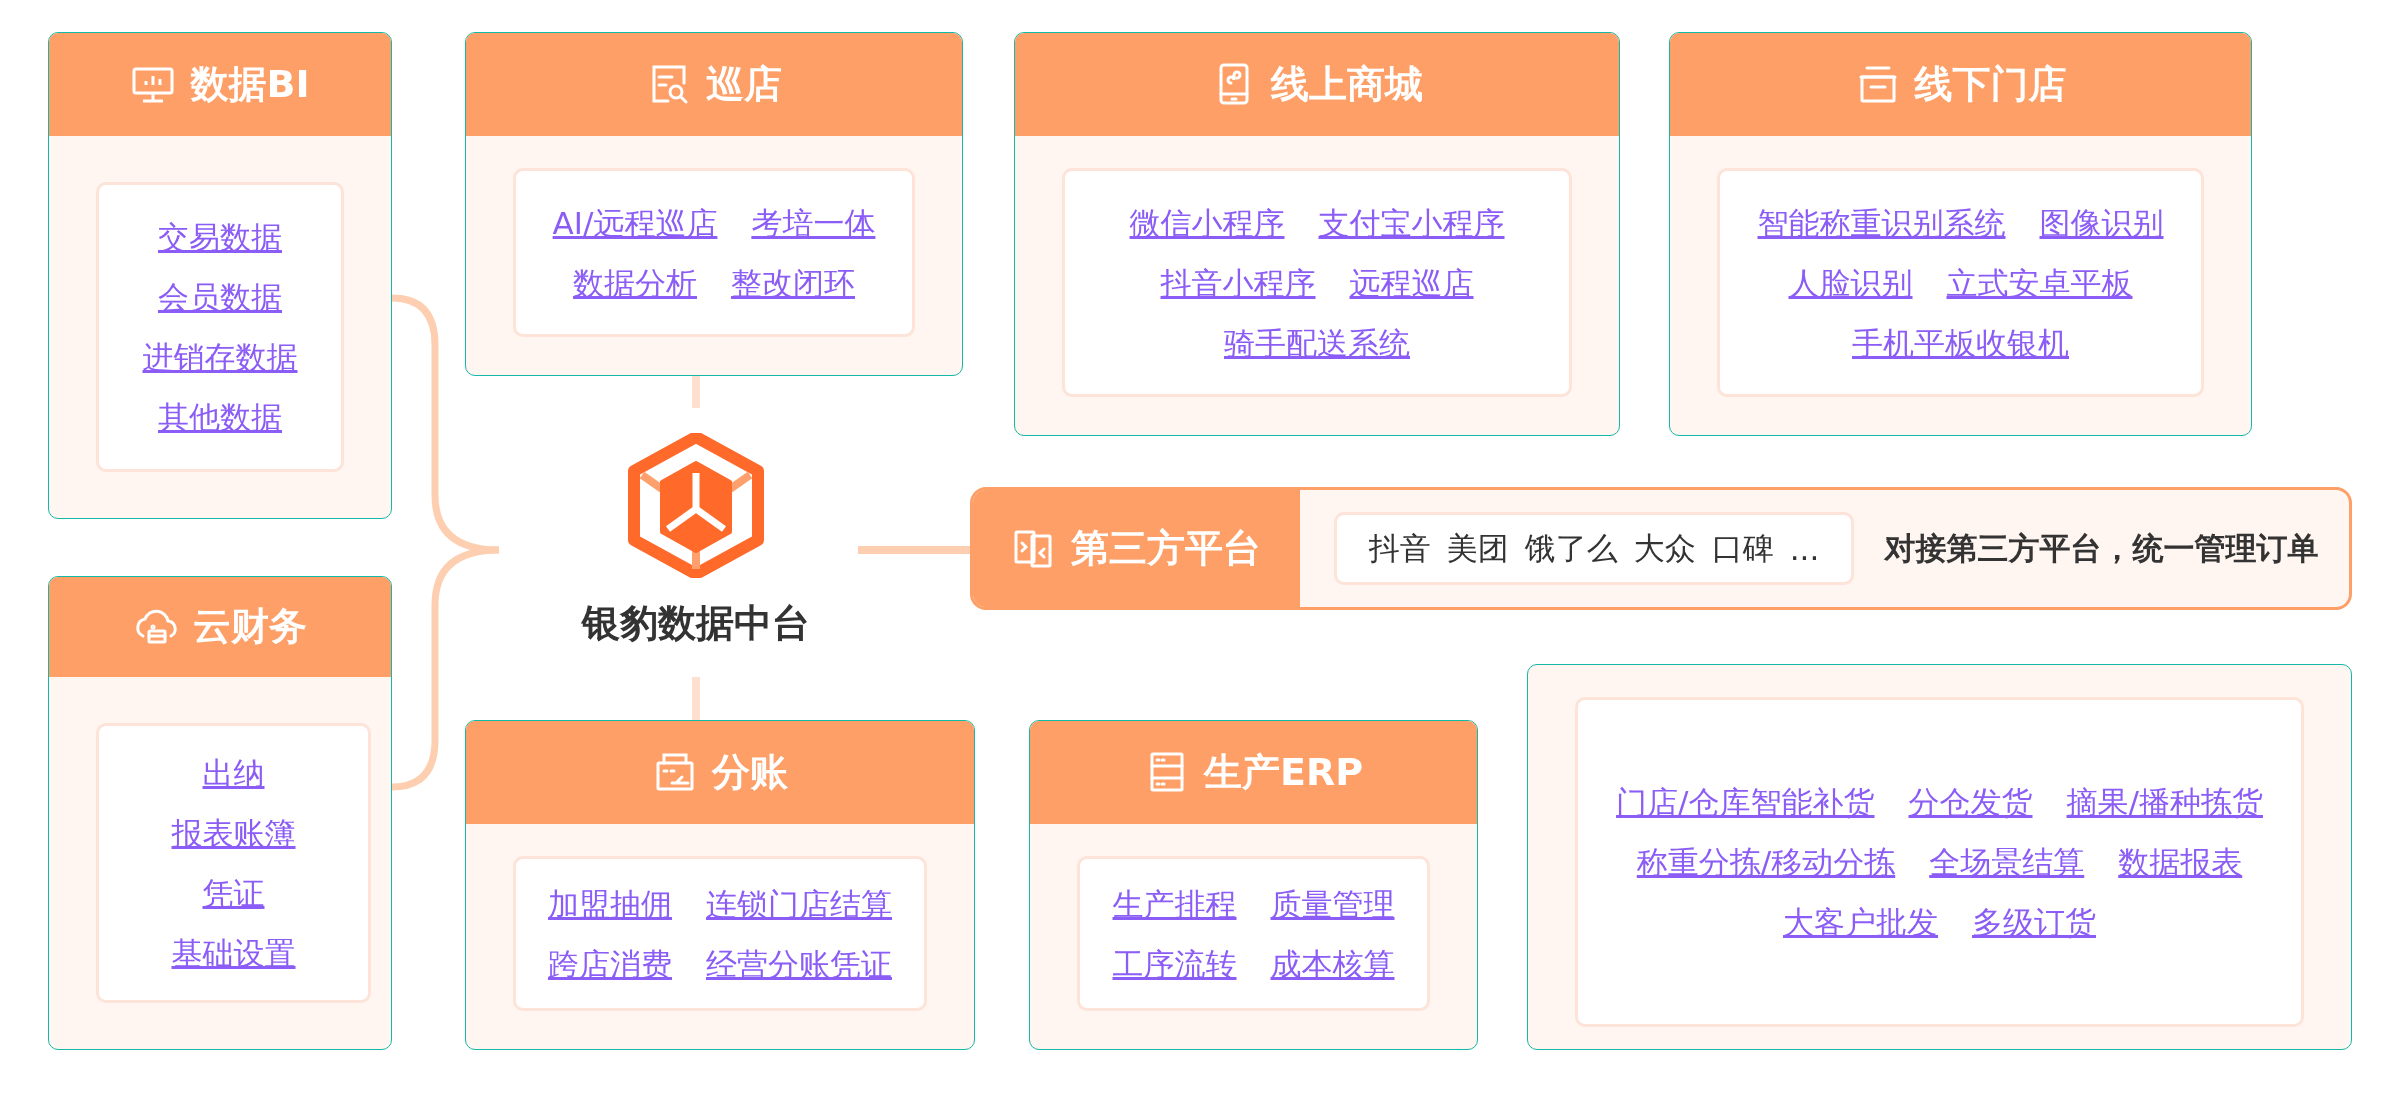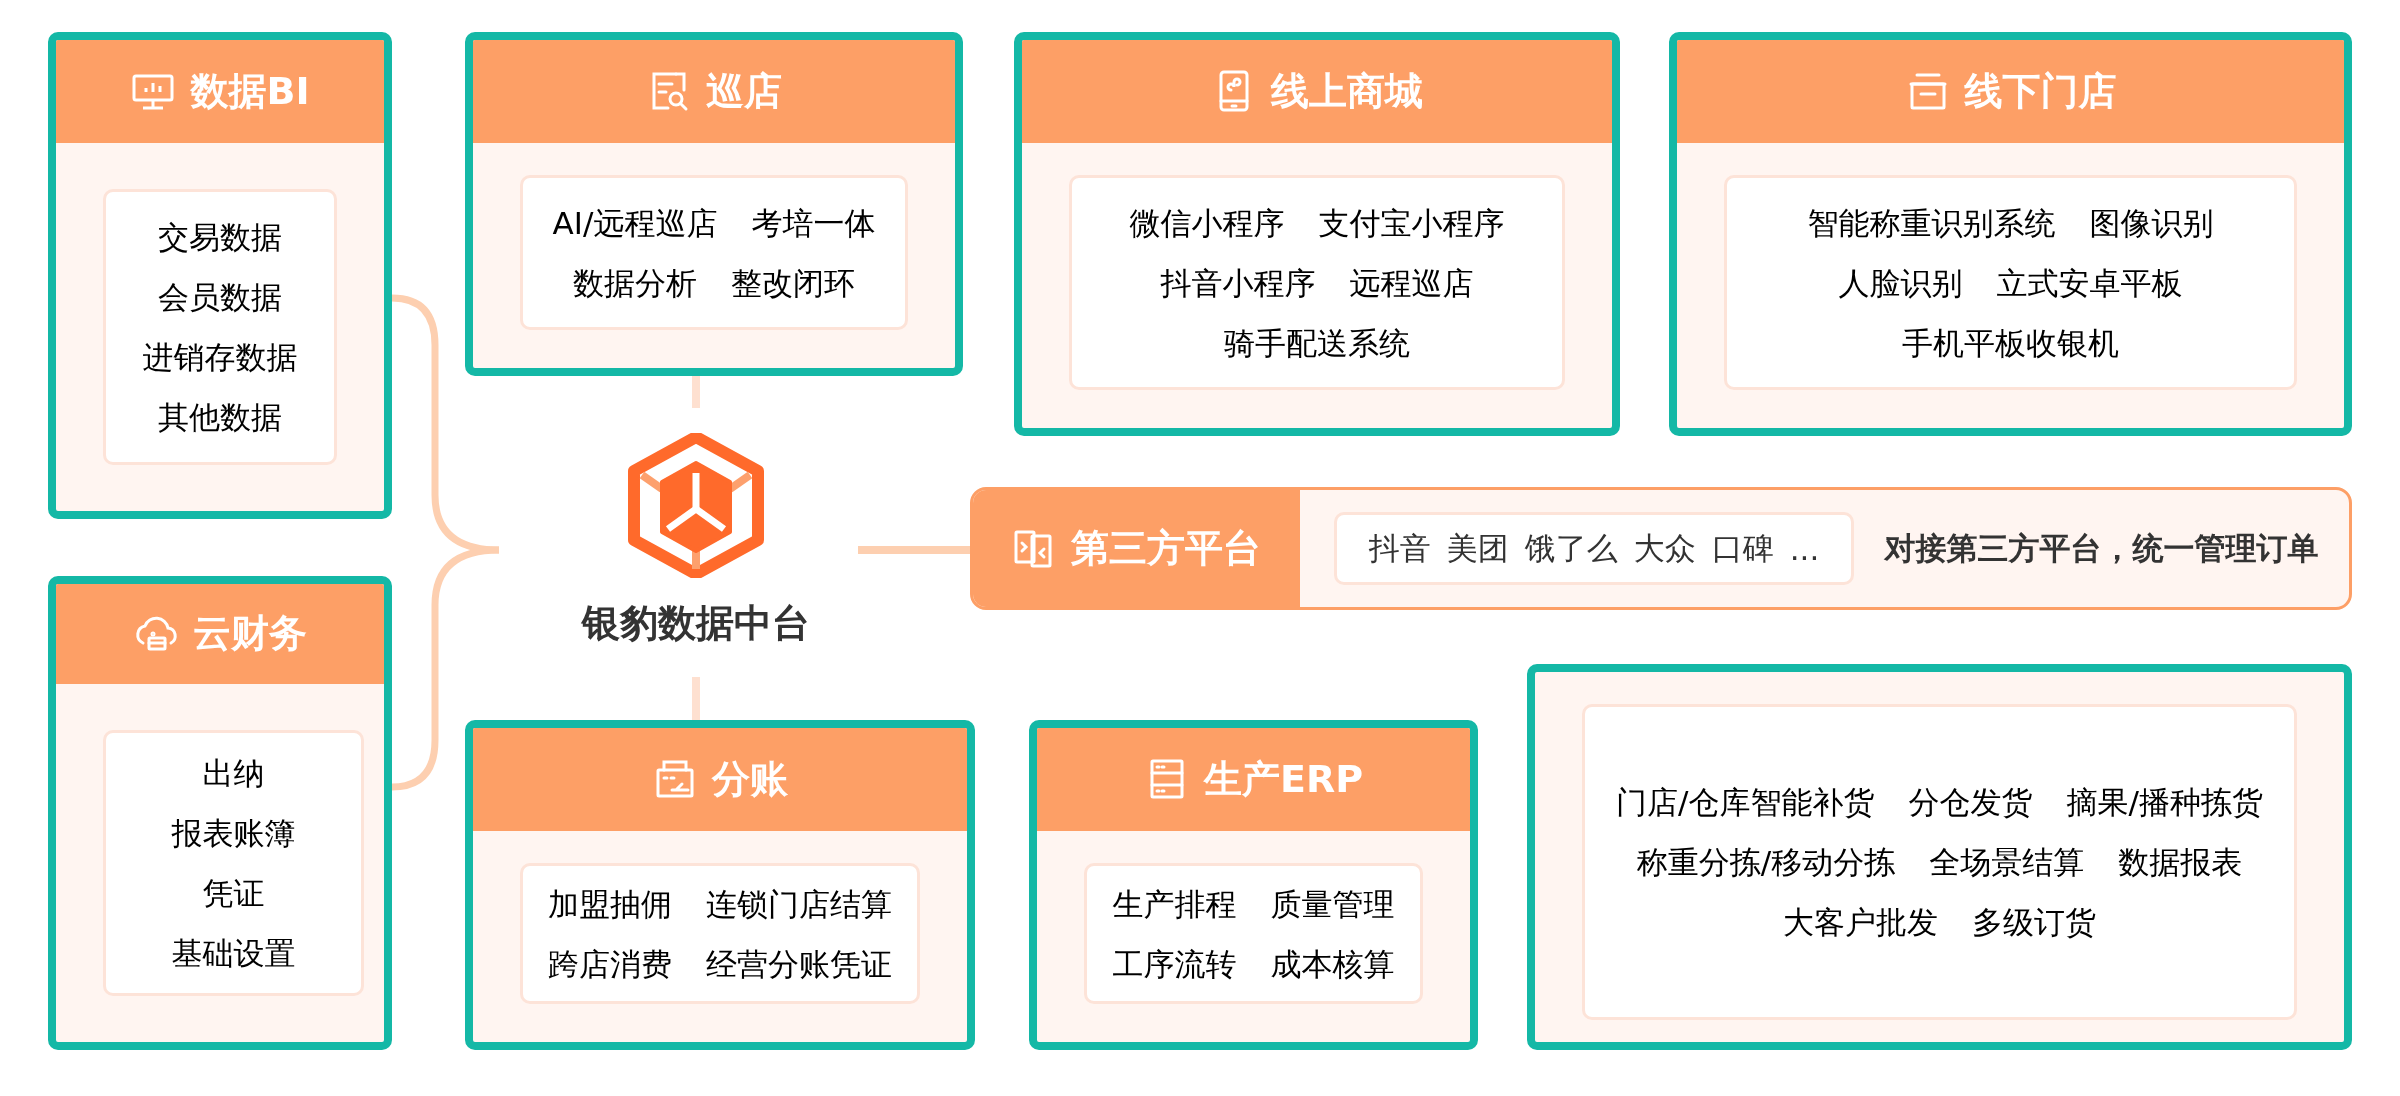--- a/index.html
+++ b/index.html
@@ -4,43 +4,43 @@
 <style>
   html, body { margin: 0; padding: 0; }
   body {
     width: 2400px; height: 1096px; position: relative; overflow: hidden;
     background: #ffffff;
     font-family: "DejaVu Sans", "Liberation Sans", sans-serif;
     color: #333333;
   }
   .card {
     position: absolute; box-sizing: border-box;
-    border: 8px solid #14b8a6; border-radius: 10px;
+    border: 1px solid #14b8a6; border-radius: 10px;
     background: #fff5f1; overflow: hidden;
     display: flex; flex-direction: column;
   }
   .card-header {
     background: #fd9f66; color: #ffffff;
     display: flex; align-items: center; justify-content: center;
     font-size: 38px; font-weight: bold; flex: 0 0 auto;
     gap: 14px; margin: -1px -1px 0 -1px;
   }
   .card-header svg { width: 46px; height: 46px; flex: 0 0 auto; }
   .card-body {
     flex: 1 1 auto; display: flex; align-items: center; justify-content: center;
     box-sizing: border-box;
   }
   .inner {
     background: #ffffff; border: 3px solid #fde3d8; border-radius: 10px;
     box-sizing: border-box; width: 100%; height: 100%;
     display: flex; flex-direction: column; align-items: center; justify-content: center;
   }
   .line {
-    font-size: 31px; line-height: 60px; white-space: nowrap; color: #000000;
-    display: flex; gap: 34px; justify-content: center;
+    font-size: 31px; line-height: 60px; white-space: nowrap; color: #8b5cf6;
+    display: flex; gap: 34px; justify-content: center; text-decoration: underline;
   }
   .line span { display: inline-block; }
   .stub { position: absolute; background: #fee0d0; }
   .center-title {
     position: absolute; left: 540px; width: 312px; top: 598px;
     text-align: center; font-size: 38px; font-weight: bold; color: #333333;
   }
   
   .bar {
     position: absolute; left: 970px; top: 487px; width: 1382px; height: 123px;
@@ -193,21 +193,21 @@
           <span>抖音小程序</span>
           <span>远程巡店</span>
         </div>
       <div class="line">
           <span>骑手配送系统</span>
         </div>
     </div>
   </div>
 </div>
 
-<div class="card" style="left:1669px;top:32px;width:683px;height:404px;">
+<div class="card" style="left:1669px;top:32px;width:583px;height:404px;">
   <div class="card-header" style="height:104px;">
     <svg viewBox="0 0 46 46" fill="none" stroke="#fff" stroke-width="3" stroke-linecap="round">
       <line x1="12" y1="7" x2="34" y2="7"></line>
         <path d="M6 16 H40"></path>
         <rect x="7" y="16" width="32" height="24" rx="1"></rect>
         <line x1="16" y1="26" x2="30" y2="26"></line>
     </svg>
     <span>线下门店</span>
   </div>
   <div class="card-body" style="padding:32px 47px 38px 47px;">

